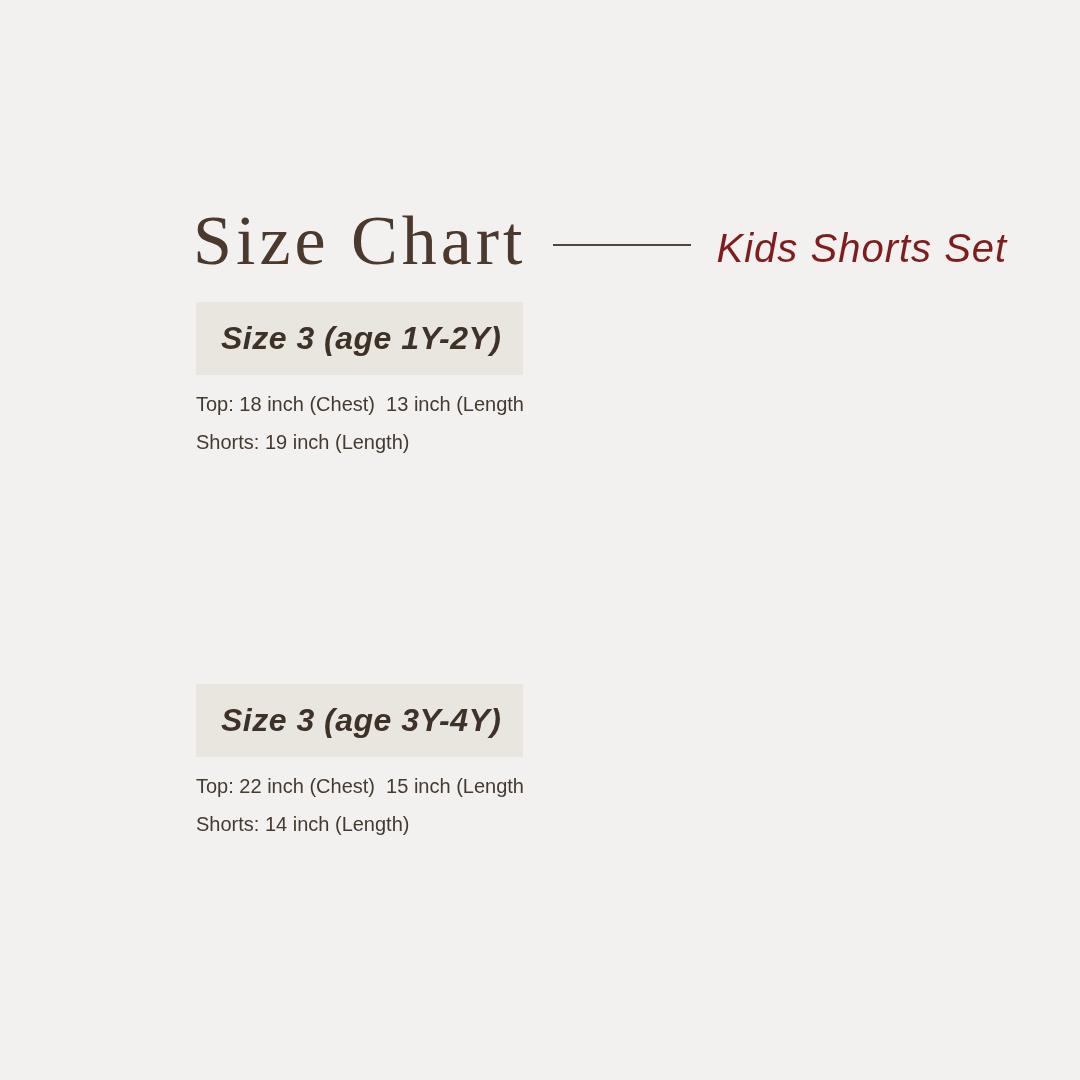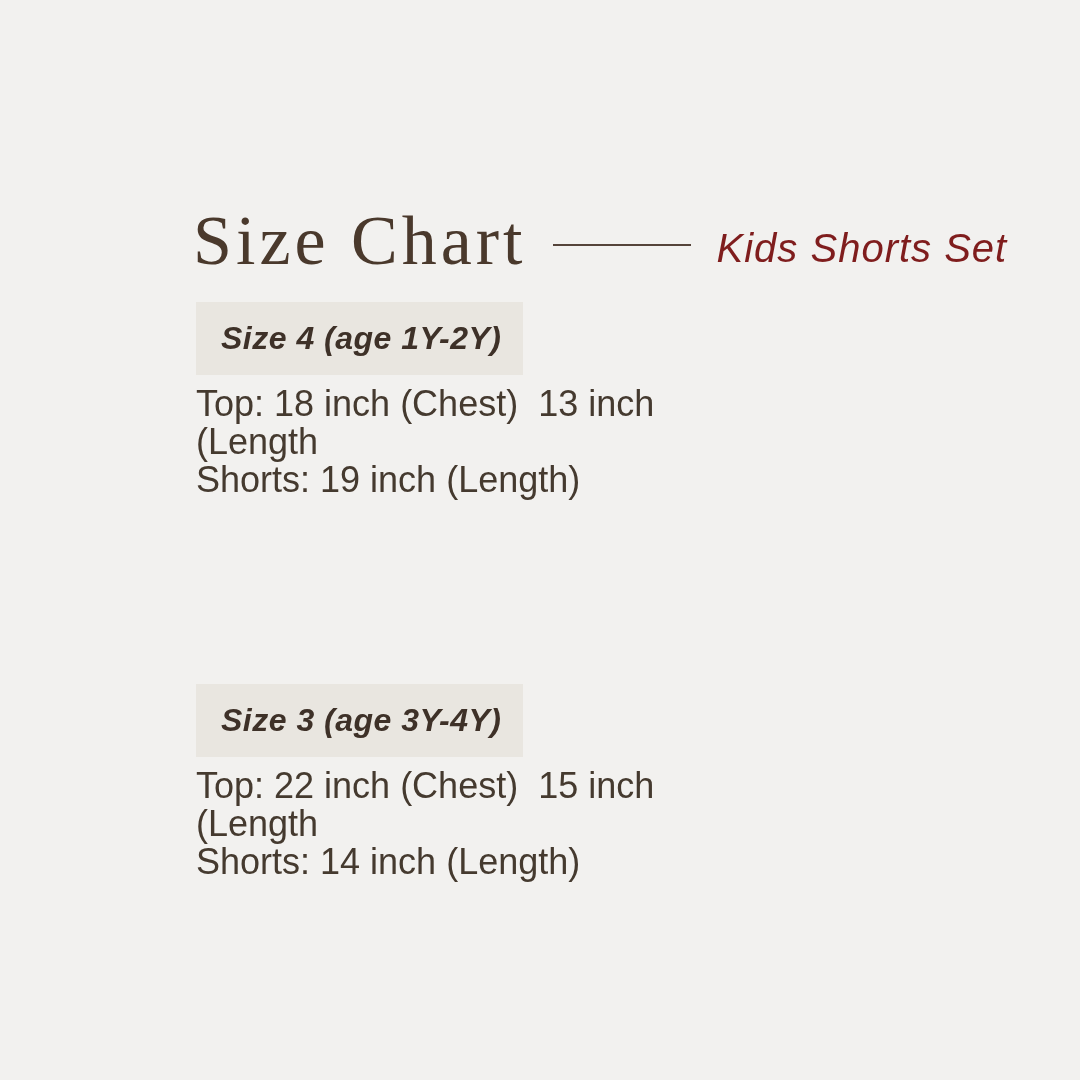--- a/index.html
+++ b/index.html
@@ -71,21 +71,21 @@
   .size-label {
     font-weight: bold;
     font-style: italic;
     font-size: 32px;
     letter-spacing: 0.5px;
     color: #3e3128;
     white-space: nowrap;
   }
   .measure {
     margin: 0;
-    font-size: 36px;
+    font-size: 20px;
     line-height: 38px;
     color: #453a2f;
     white-space: pre-wrap;
   }
   .measure.first {
     margin-top: 10px;
   }
 </style>
 </head>
 <body>
@@ -93,21 +93,21 @@
 <div class="canvas">
 
   <header class="header">
     <h1 class="page-title">Size Chart</h1>
     <div class="divider"></div>
     <div class="tagline">Kids Shorts Set</div>
   </header>
 
   <section class="size-section s1">
     <div class="size-label-box">
-      <span class="size-label">Size 4 (age 1Y-2Y)</span>
+      <span class="size-label">Size 3 (age 1Y-2Y)</span>
     </div>
     <p class="measure first">Top: 18 inch (Chest)  13 inch (Length</p>
     <p class="measure">Shorts: 19 inch (Length)</p>
   </section>
 
 
   <section class="size-section s3">
     <div class="size-label-box">
       <span class="size-label">Size 3 (age 3Y-4Y)</span>
     </div>

